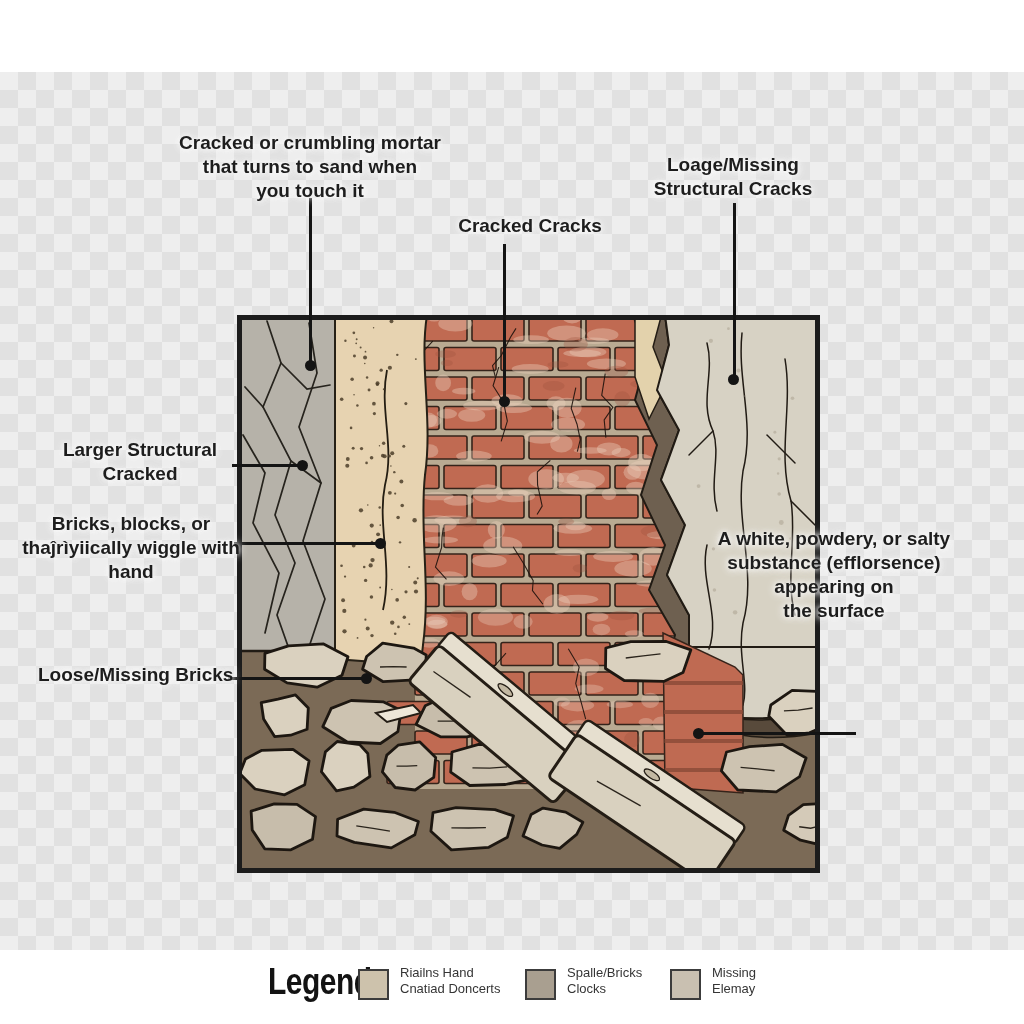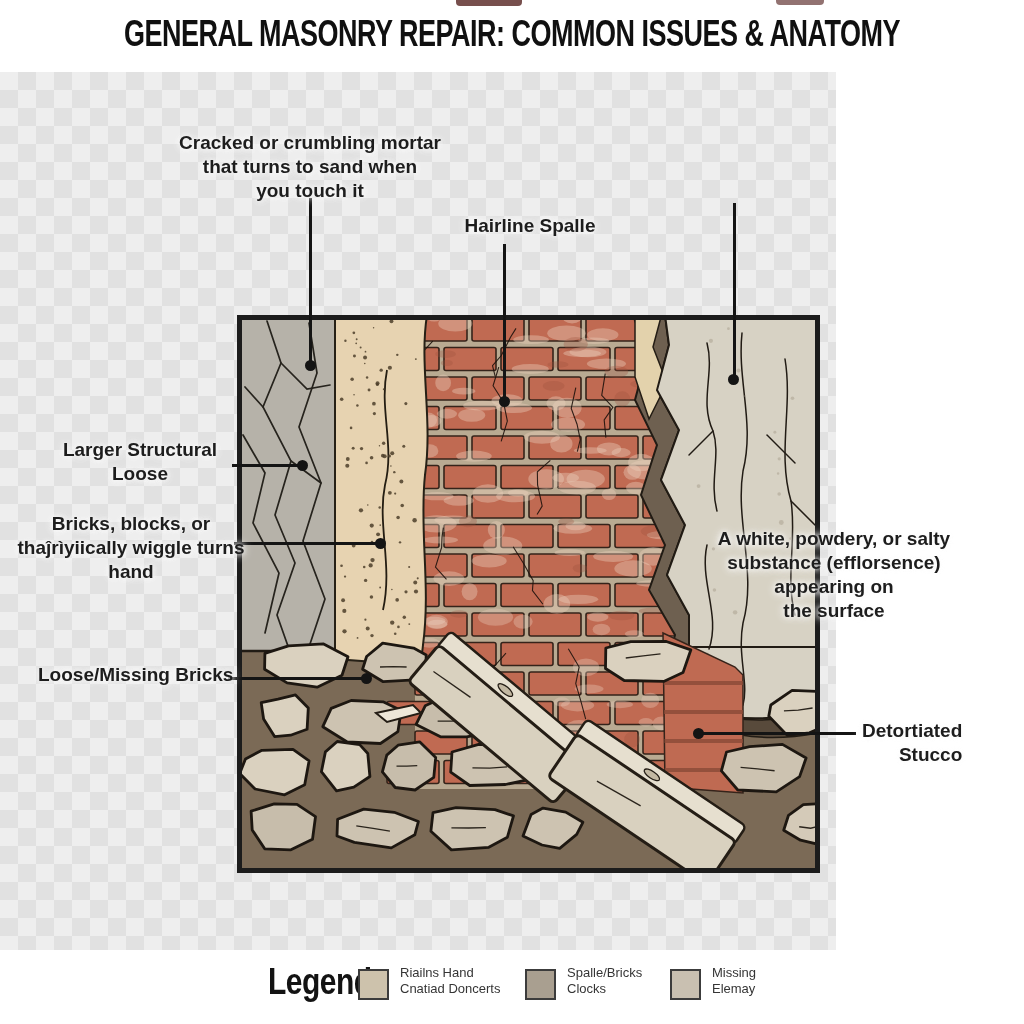--- a/index.html
+++ b/index.html
@@ -7,21 +7,21 @@
        font-family:"Liberation Sans",sans-serif;background:#fff;}
   
   .titlebar{position:absolute;left:0;top:0;width:1024px;height:72px;background:#ffffff;}
   .title{position:absolute;left:0;top:14px;width:1024px;text-align:center;margin:0;
          font-size:27px;font-weight:700;color:#101010;letter-spacing:-0.5px;
          transform:scaleY(1.35);transform-origin:center top;}
   .smudge{position:absolute;top:0;height:6px;border-radius:0 0 4px 4px;}
   .s1{left:456px;width:66px;background:#4a1412;opacity:.75;}
   .s2{left:776px;width:48px;background:#4a1412;opacity:.6;height:5px;}
   
-  .stage{position:absolute;left:0;top:72px;width:836px;height:878px;
+  .stage{position:absolute;left:0;top:72px;width:1024px;height:878px;
      background-color:#eeeeee;
      background-image:linear-gradient(45deg,#e1e1e1 25%,transparent 25%,transparent 75%,#e1e1e1 75%),
                       linear-gradient(45deg,#e1e1e1 25%,transparent 25%,transparent 75%,#e1e1e1 75%);
      background-position:0 0,18px 18px;background-size:36px 36px;}
   .wall{position:absolute;left:237px;top:243px;width:583px;height:558px;}
   
   .label{position:absolute;color:#1d1d1d;font-size:19px;line-height:24px;font-weight:600;
          text-align:center;white-space:pre-line;
          text-shadow:0 0 5px rgba(252,252,252,.95),0 0 12px rgba(252,252,252,.8),0 1px 8px rgba(252,252,252,.8);}
   .label.left{text-align:right;}
@@ -32,25 +32,20 @@
   .legend-title{position:absolute;left:268px;top:12px;font-size:30px;font-weight:700;color:#131313;
                 letter-spacing:-0.5px;transform:scaleY(1.2);transform-origin:left top;}
   .swatch{position:absolute;top:19px;width:31px;height:31px;border:2px solid #3c3c3c;box-sizing:border-box;}
   .legend-label{position:absolute;top:15px;font-size:13px;line-height:16px;color:#353535;white-space:pre-line;}
 </style>
 </head>
 <body>
 
 <div id="app">
 
-  <header class="titlebar">
-    <div class="smudge s1"></div>
-    <div class="smudge s2"></div>
-    <h1 class="title">GENERAL MASONRY REPAIR: COMMON ISSUES &amp; ANATOMY</h1>
-  </header>
 
   <div class="stage">
 
     <svg class="wall" id="wallsvg" viewBox="0 0 583 558">
       <defs>
         <clipPath id="redclip">
             <polygon points="426,318 498,352 506,360 506,478 428,472"></polygon>
           </clipPath>
       </defs>
 
@@ -488,33 +483,33 @@
 
     <div class="pl" style="left:228px;top:605px;width:140px;height:3px"></div>
     <div class="dot" style="left:361px;top:601px"></div>
 
     <div class="pl" style="left:700px;top:660px;width:156px;height:3px"></div>
     <div class="dot" style="left:693px;top:656px"></div>
 
     <div class="label" style="left:150px;top:59px;width:320px">Cracked or crumbling mortar
 that turns to sand when
 you touch it</div>
-    <div class="label" style="left:430px;top:142px;width:200px">Hairline Spalle</div>
+    <div class="label" style="left:430px;top:142px;width:200px">Cracked Cracks</div>
+    <div class="label" style="left:613px;top:81px;width:240px">Loage/Missing
+Structural Cracks</div>
     <div class="label" style="left:25px;top:366px;width:230px">Larger Structural
-Loose</div>
+Cracked</div>
     <div class="label" style="left:0px;top:440px;width:262px">Bricks, blocks, or
-thaĵrìyiically wiggle turns
+thaĵrìyiically wiggle with
 hand</div>
     <div class="label left" style="left:38px;top:591px">Loose/Missing Bricks</div>
     <div class="label" style="left:708px;top:455px;width:252px">A white, powdery, or salty
 substance (efflorsence)
 appearing on
 the surface</div>
-    <div class="label left" style="left:862px;top:647px">Detortiated
-Stucco</div>
   </div>
 
   <footer class="legendbar">
     <div class="legend-title">Legend</div>
     <div>
       <span class="swatch" style="left: 358px; background: rgb(205, 194, 172);"></span>
       <span class="legend-label" style="left:400px">Riailns Hand
 Cnatiad Doncerts</span>
     </div>
     <div>

